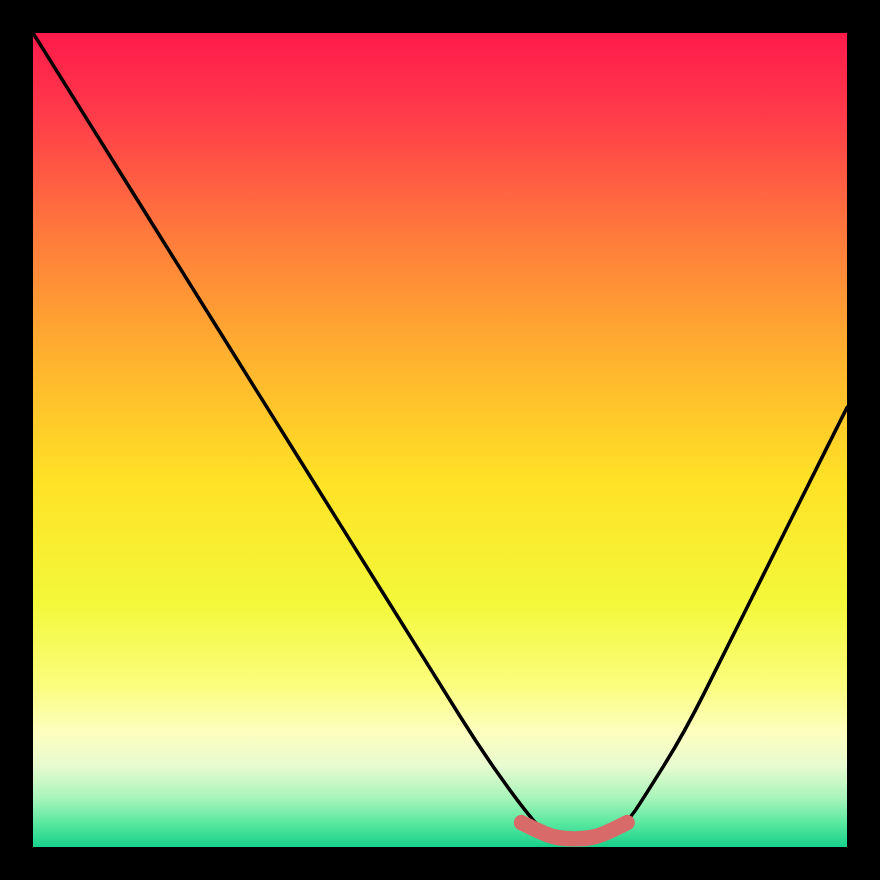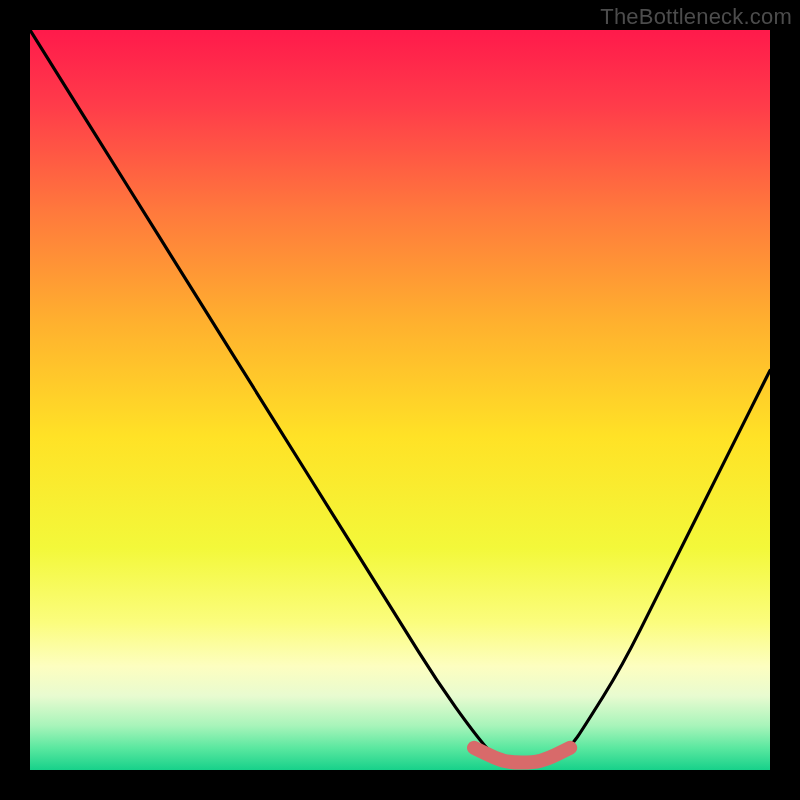--- a/index.html
+++ b/index.html
@@ -49,21 +49,20 @@
     font-size: 22px;
     font-weight: 400;
     letter-spacing: 0.2px;
   }
 </style>
 </head>
 <body>
 
 <div class="frame">
 
-  <div class="attribution">TheBottleneck.com</div>
 
   <div class="plot-area">
     <svg class="gradient" viewBox="0 0 740 740" preserveAspectRatio="none">
       <defs>
         <linearGradient id="bg-grad" x1="0" y1="0" x2="0" y2="1">
             <stop offset="0.00%" stop-color="#ff1a4b"></stop>
             <stop offset="10.00%" stop-color="#ff3b4a"></stop>
             <stop offset="25.00%" stop-color="#ff7b3c"></stop>
             <stop offset="40.00%" stop-color="#ffb22e"></stop>
             <stop offset="55.00%" stop-color="#ffe226"></stop>

